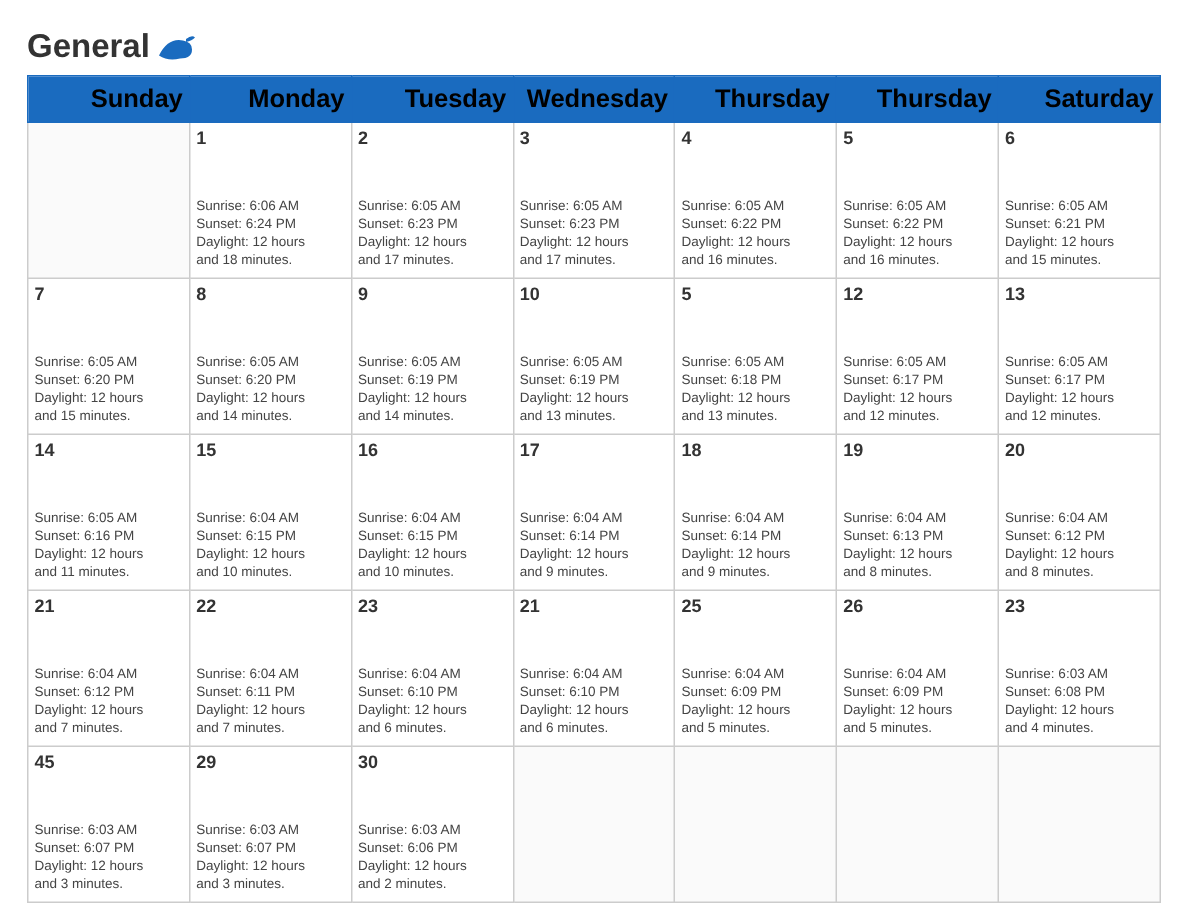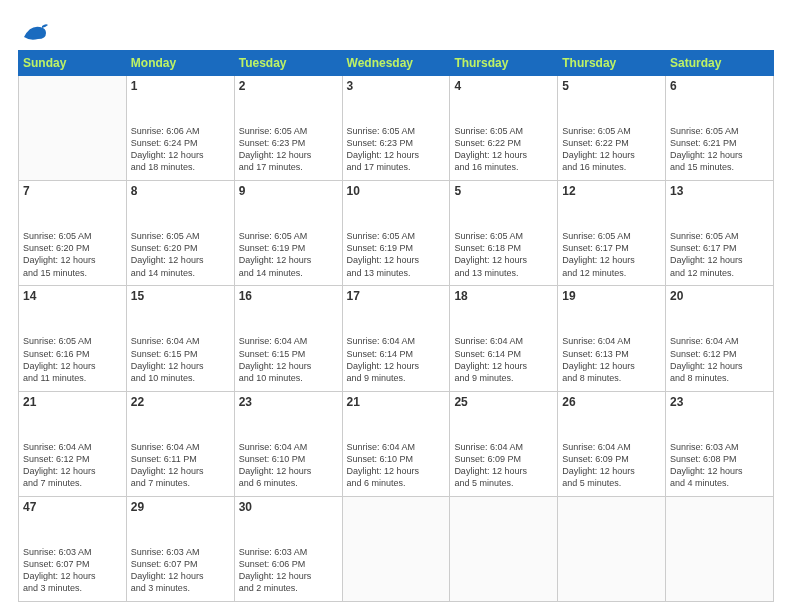--- a/index.html
+++ b/index.html
@@ -48,25 +48,25 @@
     }
     .calendar {
       flex: 1;
       border: 1px solid #ccc;
       border-collapse: collapse;
       width: 100%;
       table-layout: fixed;
     }
     .calendar th {
       background-color: #1a6bbf;
-      color: #bef264;
-      font-size: 12px;
+      color: #000000;
+      font-size: 17px;
       font-weight: bold;
       padding: 5px 4px;
-      text-align: left;
+      text-align: right;
       border: 1px solid #1a6bbf;
     }
     .calendar td {
       vertical-align: top;
       border: 1px solid #ccc;
       padding: 3px 4px;
       font-size: 9.5px;
       color: #333;
       height: 85px;
     }
@@ -91,21 +91,21 @@
     }
   </style>
 </head>
 <body>
 
 <div class="page">
   <div class="header">
     <div class="logo">
       <div class="logo-wrapper">
         <div style="font-size:22px;font-weight:bold;color:#333;">
-          <svg style="display:inline;vertical-align:middle;margin-left:2px;" width="28" height="18" viewBox="0 0 28 18">
+          <span style="color:#333;">General</span><svg style="display:inline;vertical-align:middle;margin-left:2px;" width="28" height="18" viewBox="0 0 28 18">
               <path d="M4 14 Q10 2 20 4 Q26 5 26 10 Q26 16 18 16 Q10 18 4 14Z" fill="#1a6bbf"></path>
               <path d="M22 3 Q26 0 28 2 Q26 4 22 5Z" fill="#1a6bbf"></path>
             </svg>
         </div>
       </div>
       <div style="font-size:22px;font-weight:bold;color:#1a6bbf;margin-top:-4px;margin-left:2px;"></div>
     </div>
     <div class="title-block">
       <div class="month-title"></div>
       <div class="location"></div>
@@ -318,21 +318,21 @@
           <td>
             <span class="day-num">23</span>
             <div class="day-info" style="white-space: pre-line;">Sunrise: 6:03 AM
 Sunset: 6:08 PM
 Daylight: 12 hours
 and 4 minutes.</div>
           </td>
         </tr>
         <tr class="last-row">
           <td>
-            <span class="day-num">47</span>
+            <span class="day-num">45</span>
             <div class="day-info" style="white-space: pre-line;">Sunrise: 6:03 AM
 Sunset: 6:07 PM
 Daylight: 12 hours
 and 3 minutes.</div>
           </td>
           <td>
             <span class="day-num">29</span>
             <div class="day-info" style="white-space: pre-line;">Sunrise: 6:03 AM
 Sunset: 6:07 PM
 Daylight: 12 hours

